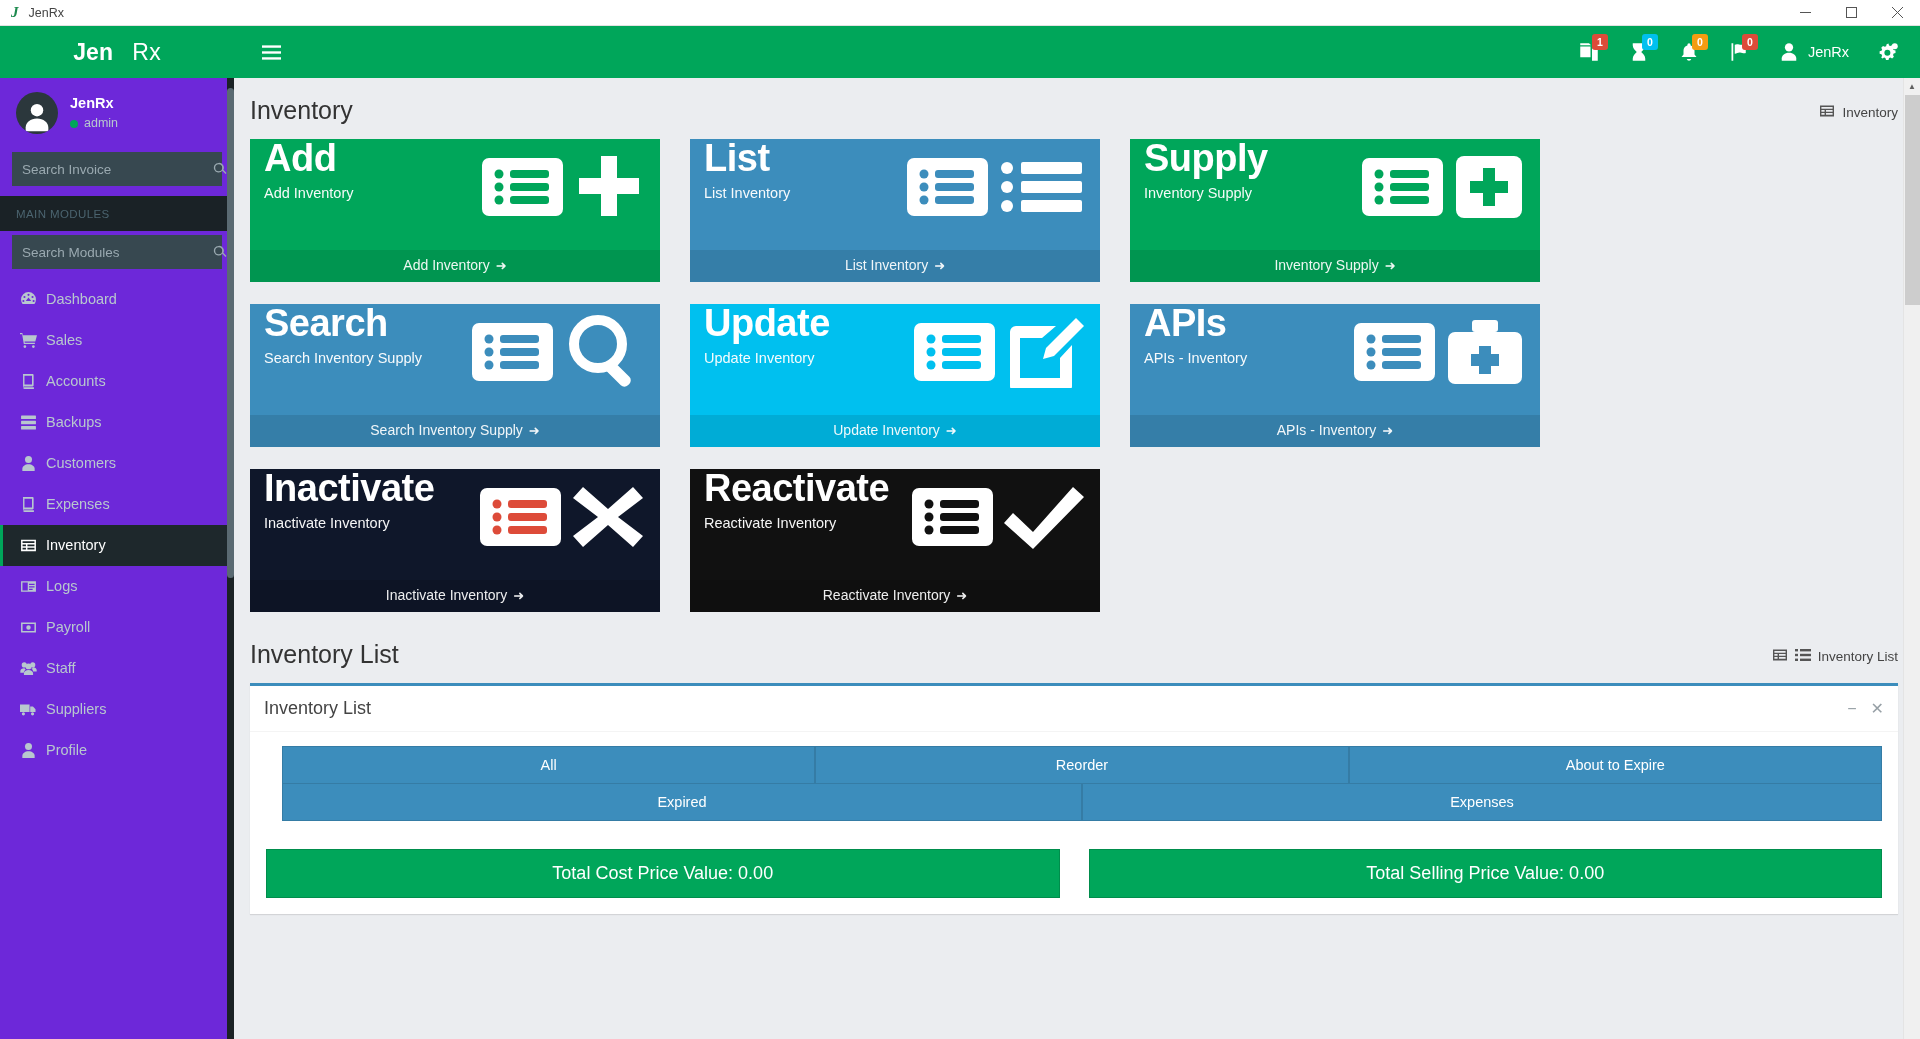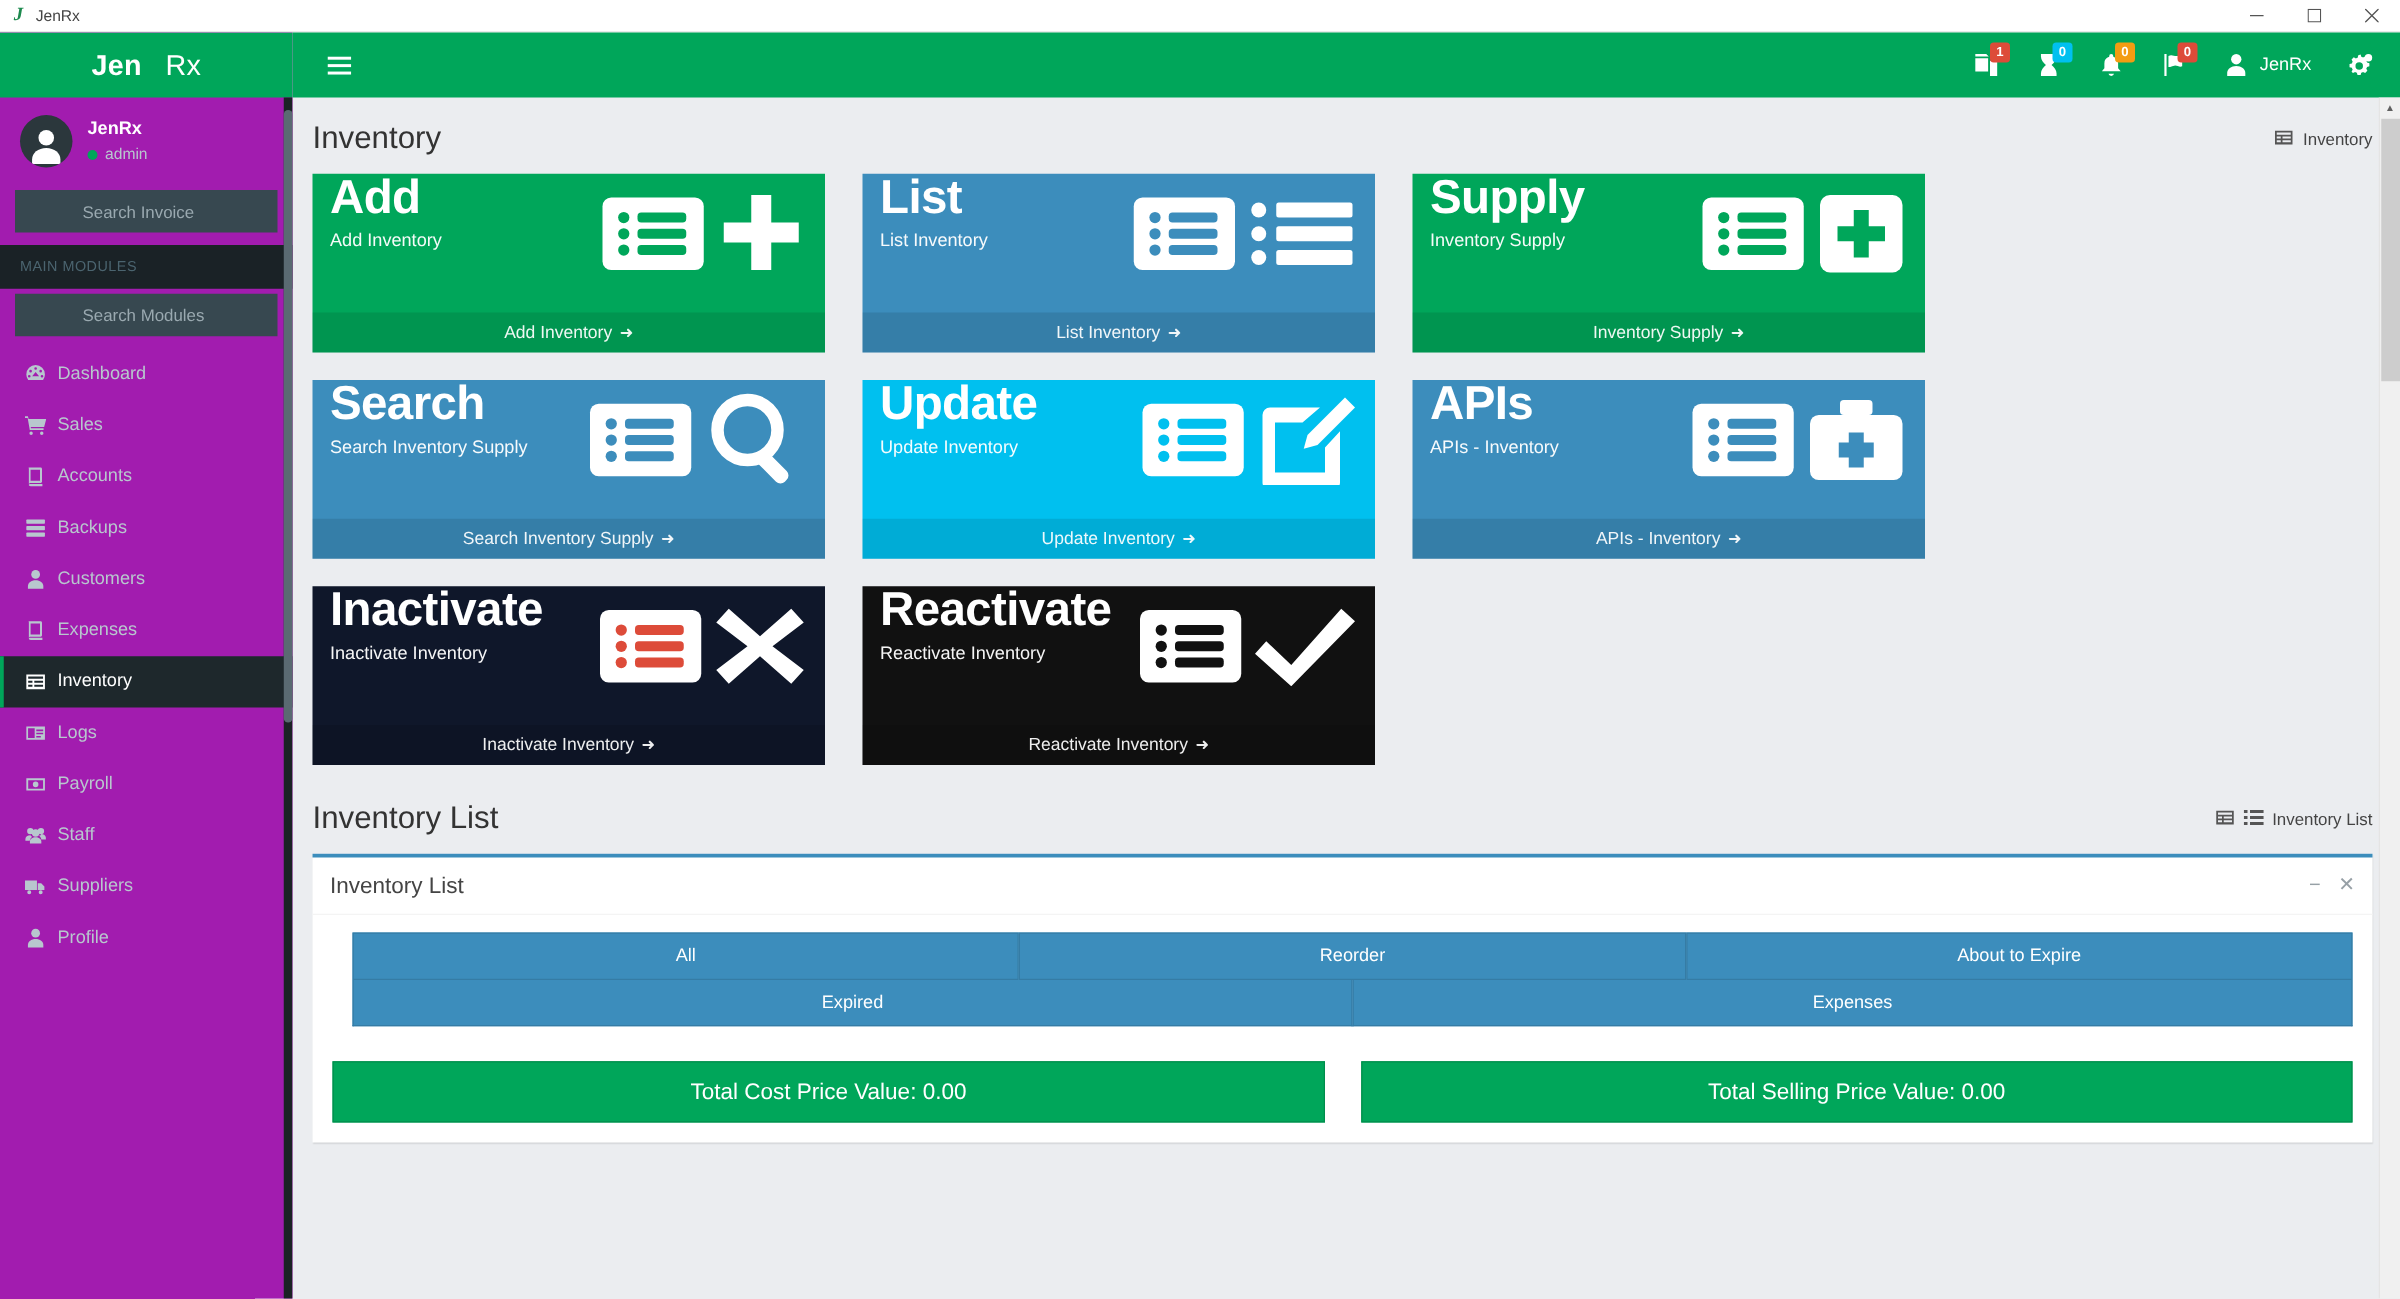--- a/index.html
+++ b/index.html
@@ -30,21 +30,21 @@
     color: #555; font-size: 13px;
   }
   .tb-btn svg { display: block; }
 
   
   .app { display: flex; height: calc(1039px - 26px); }
 
   
   .sidebar {
     width: 234px; flex: 0 0 234px;
-    background: #a21caf; color: #b8c7ce;
+    background: #6d28d9; color: #b8c7ce;
     display: flex; flex-direction: column;
     position: relative; overflow: hidden;
   }
   .brand {
     height: 52px; background: #00a65a;
     display: flex; align-items: center; justify-content: center;
     color: #fff; font-size: 23px; font-weight: bold;
     letter-spacing: .2px;
   }
   .brand .light { font-weight: 400; margin-left: 19px; }
@@ -68,21 +68,20 @@
     margin: 4px 12px 10px 12px;
     height: 34px; background: #374850;
     display: flex; align-items: center;
     position: relative;
   }
   .sb-search input {
     flex: 1; height: 100%; border: 0; outline: none;
     background: transparent; color: #ccc;
     font-size: 13.5px; padding: 0 10px;
     font-family: "Liberation Sans", sans-serif;
-    margin-left: 44px;
   }
   .sb-search input::placeholder { color: #9aa9b0; }
   .sb-search .mag { padding: 0 11px 0 4px; color: #9aa9b0; display: flex; }
   .sb-search .mag svg { width: 14px; height: 14px; fill: #9aa9b0; }
 
   .sb-header {
     background: #1a2226; color: #4b646f;
     font-size: 11.5px; letter-spacing: .4px;
     padding: 12px 16px 11px 16px; text-transform: uppercase;
   }

